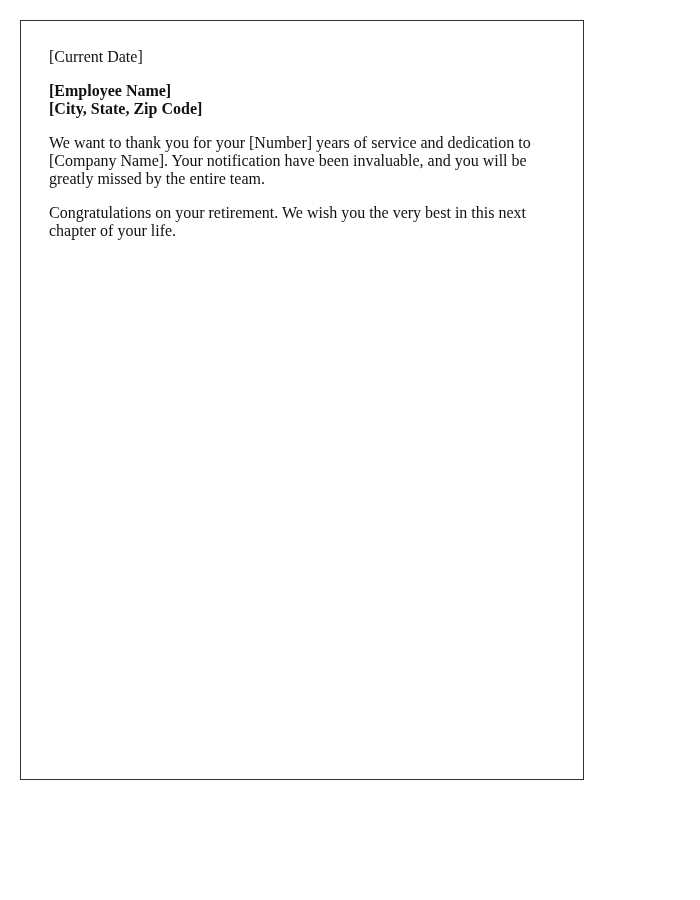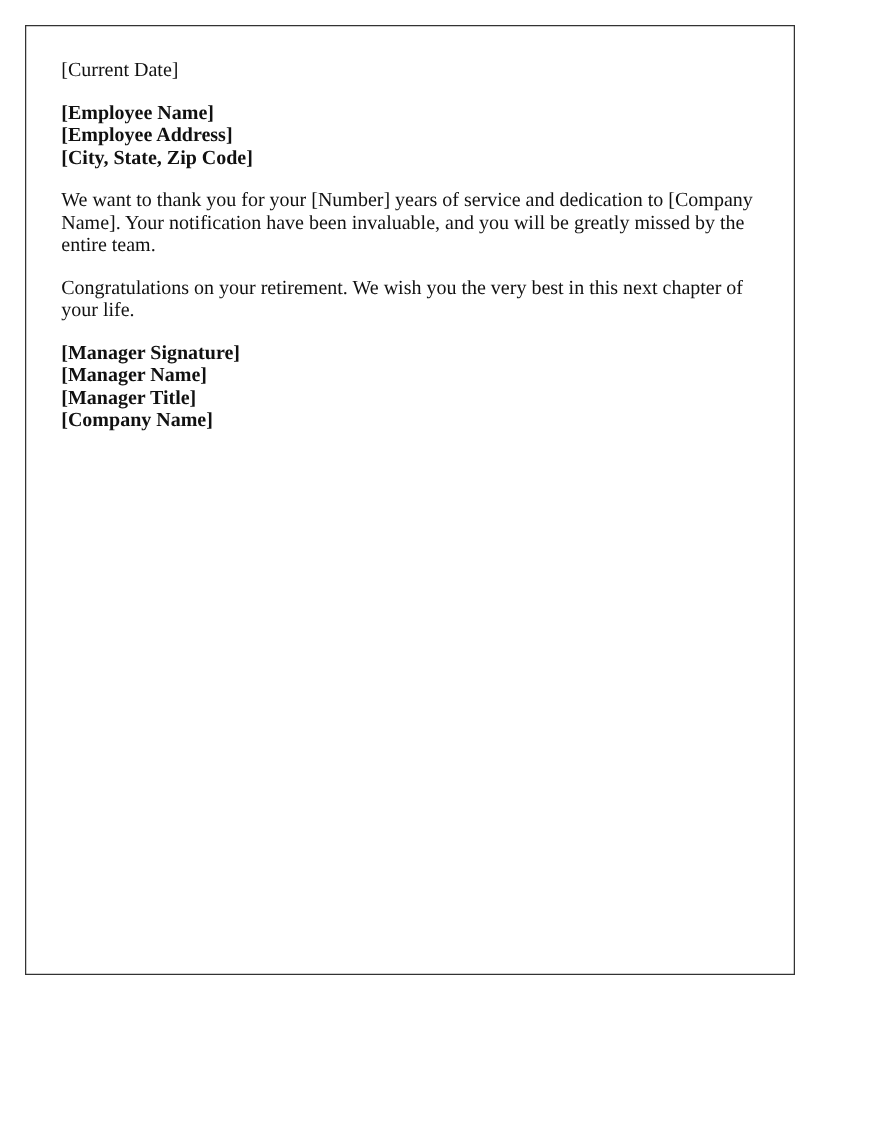--- a/index.html
+++ b/index.html
@@ -11,21 +11,21 @@
       width: 700px;
       height: 900px;
       position: relative;
       font-family: "Liberation Serif", "DejaVu Serif", serif;
       color: #111111;
     }
     .letter {
       position: absolute;
       left: 20px;
       top: 20px;
-      width: 616px;
+      width: 564px;
       height: 760px;
       border: 1px solid #333333;
       box-sizing: border-box;
       padding: 27px 28px 20px 28px;
     }
     .para {
       font-size: 16px;
       line-height: 18px;
       margin: 0 0 16px 0;
     }
@@ -35,28 +35,21 @@
     }
   </style>
 </head>
 <body>
 
 <div class="letter">
   <p class="para">[Current Date]</p>
 
   <p class="para">
     <span class="line">[Employee Name]</span>
-    <span class="line">[Employee Address]</span>
     <span class="line">[City, State, Zip Code]</span>
   </p>
 
 
   <p class="para">We want to thank you for your [Number] years of service and dedication to [Company Name]. Your notification have been invaluable, and you will be greatly missed by the entire team.</p>
   <p class="para">Congratulations on your retirement. We wish you the very best in this next chapter of your life.</p>
 
 
-  <p class="para">
-    <span class="line">[Manager Signature]</span>
-    <span class="line">[Manager Name]</span>
-    <span class="line">[Manager Title]</span>
-    <span class="line">[Company Name]</span>
-  </p>
 </div>
 
 </body></html>

